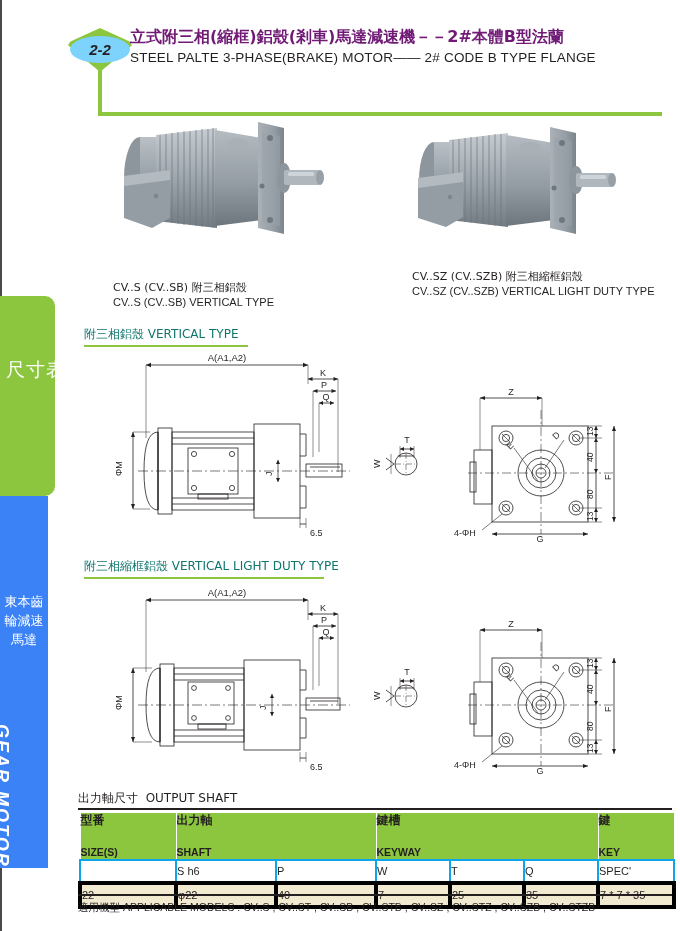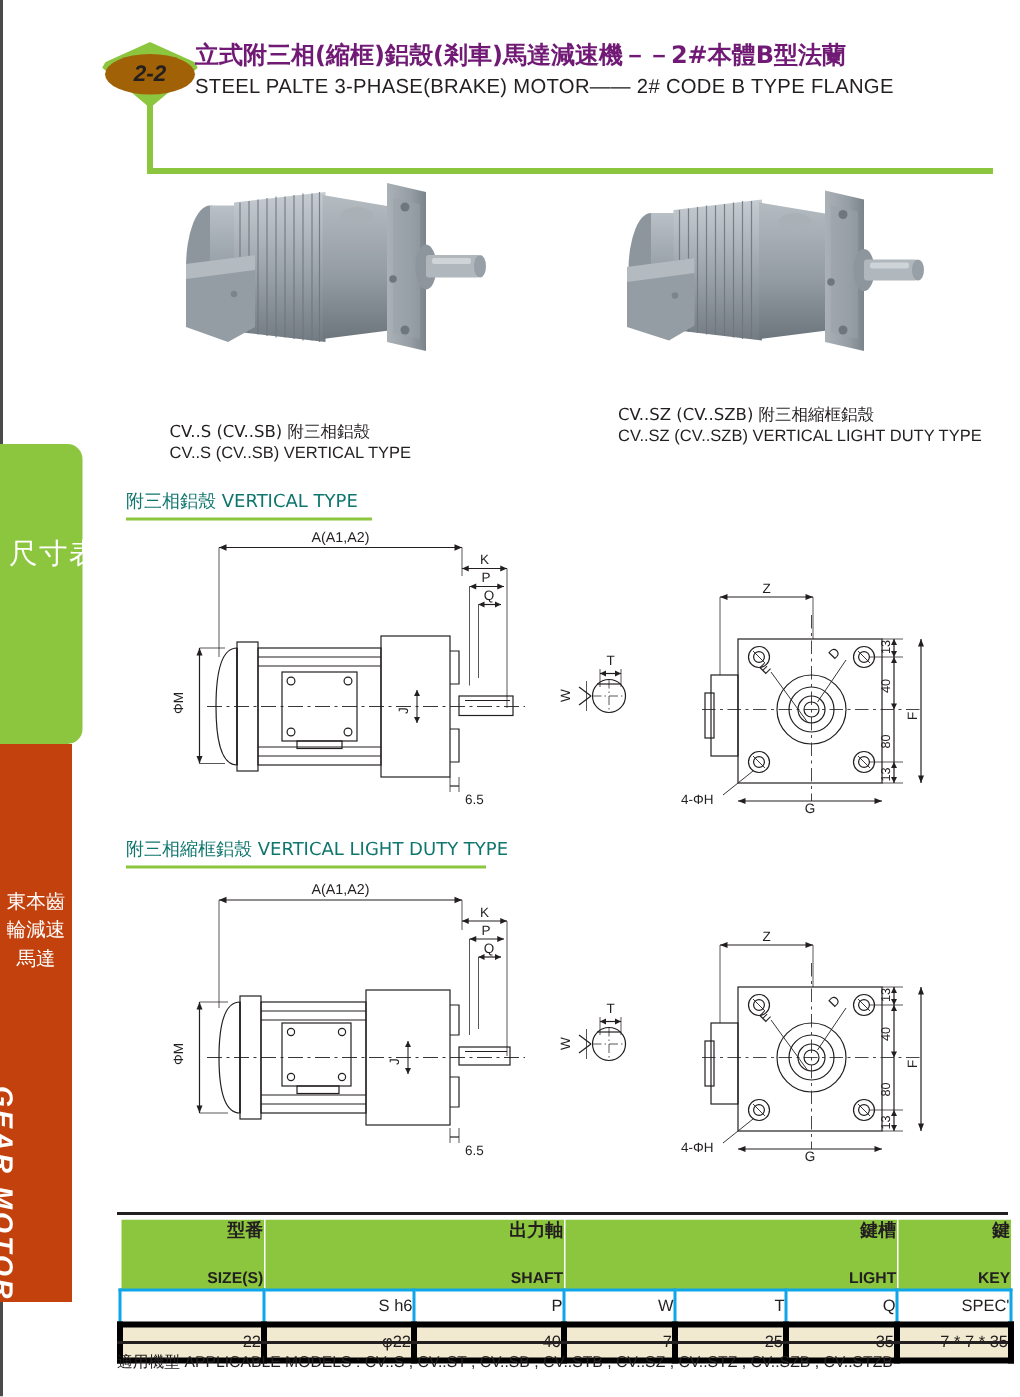--- a/index.html
+++ b/index.html
@@ -17,21 +17,21 @@
     position:absolute;left:0;top:296px;width:55px;height:200px;
     background:#8cc63e;border-radius:0 10px 10px 0;
   }
   .side-tab-text{
     position:absolute;left:0;top:58px;width:72px;
     text-align:center;color:#ffffff;font-size:19px;letter-spacing:1px;
     line-height:30px;font-family:"DejaVu Sans",sans-serif;
   }
   .side-strip{
     position:absolute;left:0;top:496px;width:48px;height:372px;
-    background:#c2410c;
+    background:#3b82f6;
   }
   .side-strip-text{
     position:absolute;left:0;top:96px;width:48px;text-align:center;
     color:#ffffff;font-size:13px;line-height:19px;
     font-family:"DejaVu Sans",sans-serif;
   }
   .vert-latin{
     position:absolute;left:12px;top:228px;
     color:#ffffff;font-weight:bold;font-style:italic;font-size:18px;
     letter-spacing:2px;
@@ -43,21 +43,21 @@
   .hdr{position:absolute;left:62px;top:26px;width:600px;height:80px;}
   .badge-wrap{position:absolute;left:0;top:0;width:78px;height:76px;}
   .leaf{
     position:absolute;left:4px;top:2px;width:68px;height:44px;
     background:#8cc63e;
     border-radius:50% 50% 50% 50% / 60% 60% 40% 40%;
     clip-path:polygon(50% 0,100% 35%,50% 100%,0 35%);
   }
   .badge-ell{
     position:absolute;left:8px;top:10px;width:60px;height:27px;
-    background:#a16207;border-radius:50%;
+    background:#7dd3fc;border-radius:50%;
     display:flex;align-items:center;justify-content:center;
   }
   .badge-num{font-style:italic;font-weight:bold;font-size:15px;color:#231f20;}
   .stem-v{position:absolute;left:36px;top:44px;width:4px;height:46px;background:#8cc63e;}
   .stem-h{position:absolute;left:36px;top:86px;width:564px;height:4px;background:#8cc63e;}
 
   .title-block{position:absolute;left:68px;top:0px;width:540px;}
   .t-cn{font-family:"DejaVu Sans",sans-serif;font-size:16px;font-weight:bold;
         color:#701a75;line-height:22px;letter-spacing:0px;}
   .t-en{font-size:13.5px;color:#231f20;line-height:19px;letter-spacing:0.2px;}
@@ -76,21 +76,21 @@
   .dwg{position:absolute;}
 
   
   .tbl-title{position:absolute;left:78px;top:790px;font-size:12px;
              font-family:"DejaVu Sans",sans-serif;}
   table.spec{
     position:absolute;left:78px;top:812px;width:594px;
     border-collapse:collapse;table-layout:fixed;
   }
   table.spec td,table.spec th{
-    border:1px solid #ffffff;text-align:right;font-size:11px;
+    border:1px solid #ffffff;text-align:left;font-size:11px;
     color:#231f20;padding:0;
   }
   table.spec thead th{
     background:#8cc63e;color:#231f20;font-weight:bold;height:34px;
     line-height:14px;border:1px solid #ffffff;
   }
   .th-cn{font-family:"DejaVu Sans",sans-serif;font-size:12px;display:block;}
   .th-en{font-size:10.5px;display:block;margin-top:18px;}
   table.spec tr.sub td{background:#ffffff;height:20px;border:2px solid #0ea5e9;}
   table.spec tr.val td{background:#f1ead1;height:20px;border:4px solid #000000;}
@@ -555,20 +555,24 @@
     <text x="104" y="56" font-size="9" fill="#231f20" transform="rotate(-45 104 56)" font-family="Liberation Sans, sans-serif">D</text>
     <text x="58" y="66" font-size="9" fill="#231f20" transform="rotate(-45 58 66)" font-family="Liberation Sans, sans-serif">E</text>
     <text x="2" y="152" font-size="9" fill="#231f20" font-family="Liberation Sans, sans-serif">4-ΦH</text>
     <text x="141" y="52" font-size="8.5" fill="#231f20" transform="rotate(-90 141 52)" font-family="Liberation Sans, sans-serif">13</text>
     <text x="141" y="78" font-size="8.5" fill="#231f20" transform="rotate(-90 141 78)" font-family="Liberation Sans, sans-serif">40</text>
     <text x="141" y="115" font-size="8.5" fill="#231f20" transform="rotate(-90 141 115)" font-family="Liberation Sans, sans-serif">80</text>
     <text x="141" y="137" font-size="8.5" fill="#231f20" transform="rotate(-90 141 137)" font-family="Liberation Sans, sans-serif">13</text>
     <text x="159" y="96" font-size="9" fill="#231f20" transform="rotate(-90 159 96)" font-family="Liberation Sans, sans-serif">F</text>
   </svg>
 
+  <div class="tbl-title">
+    <span>出力軸尺寸</span>
+    &nbsp;<span>OUTPUT SHAFT</span>
+  </div>
   <div class="rule-top"></div>
 
   <table class="spec">
     <colgroup>
       <col style="width:96px">
         <col style="width:100px">
         <col style="width:100px">
       <col style="width:74px">
         <col style="width:74px">
         <col style="width:74px">
@@ -579,21 +583,21 @@
         <th>
           <span class="th-cn">型番</span>
           <span class="th-en">SIZE(S)</span>
         </th>
         <th colspan="2">
           <span class="th-cn">出力軸</span>
           <span class="th-en">SHAFT</span>
         </th>
         <th colspan="3">
           <span class="th-cn">鍵槽</span>
-          <span class="th-en">LIGHT</span>
+          <span class="th-en">KEYWAY</span>
         </th>
         <th>
           <span class="th-cn">鍵</span>
           <span class="th-en">KEY</span>
         </th>
       </tr>
     </thead>
     <tbody>
       <tr class="sub">
         <td></td>

